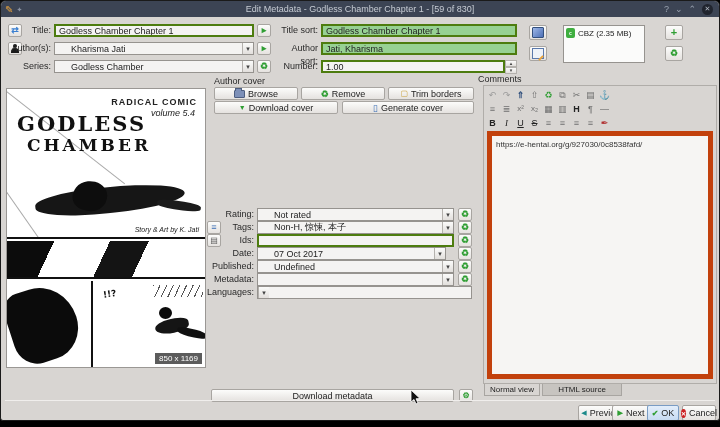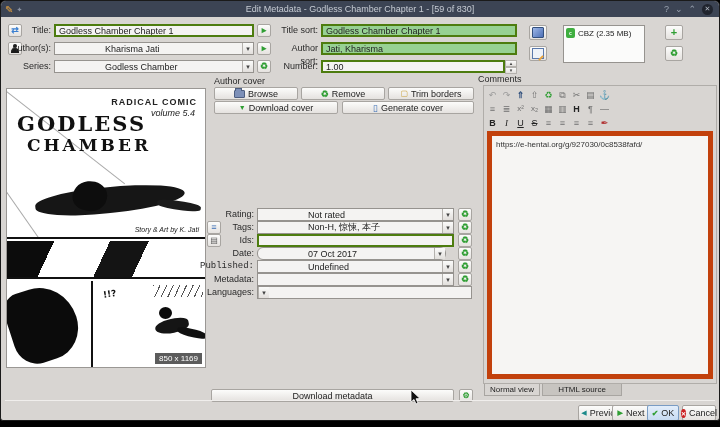--- a/index.html
+++ b/index.html
@@ -18,21 +18,21 @@
   .pin-ic { color:#8b93a2; font-size:7px; }
   .close-ic { width:11px; height:11px; border-radius:50%; background:#20242e; color:#aeb5c0;
               display:flex; align-items:center; justify-content:center; font-size:7px; }
   
   .lbl { position:absolute; font-size:9px; color:#2a2a2a; text-align:right; line-height:13px; }
   .field { position:absolute; height:13px; font-size:9px; color:#222; background:#f4f3f2;
            border:2px solid #4d7c0f; padding:0 3px; font-family:"Liberation Sans",sans-serif; }
   .field.green { background:#97d193; }
   .combo { position:absolute; height:13px; background:#f4f3f2; border:1px solid #96938f;
            display:flex; align-items:center; font-size:9px; color:#222; }
-  .combo .val { flex:1; padding:0 2px; white-space:nowrap; overflow:hidden;margin-left:48px; }
+  .combo .val { flex:1; padding:0 16px; white-space:nowrap; overflow:hidden; }
   .combo .arrow { width:11px; height:11px; background:linear-gradient(#fbfbfa,#e2dfdc);
                   border-left:1px solid #b4b1ad; color:#444; font-size:7px; display:flex;
                   align-items:center; justify-content:center; }
   .tool { position:absolute; width:14px; height:13px; background:linear-gradient(#fcfcfb,#e5e2df);
           border:1px solid #a8a5a1; border-radius:2px; display:flex; align-items:center;
           justify-content:center; font-size:9px; line-height:9px; }
   .btn { position:absolute; height:13px; background:linear-gradient(#fcfcfb,#e5e2df);
          border:1px solid #a8a5a1; border-radius:2px; display:flex; align-items:center;
          justify-content:center; gap:3px; font-size:9px; color:#222; }
   .green-g { color:#2f9e33; font-weight:bold; }
@@ -265,29 +265,29 @@
   <div class="tool" style="left:206px; top:233px;">
     <span style="color:#555; font-size:8px;">▤</span>
   </div>
   <div class="lbl" style="left:222px; top:233px; width:31px;">Ids:</div>
   <input class="field" style="left: 256px; top: 233px; width: 197px;" value="">
   <div class="tool" style="left:457px; top:233px;">
     <span class="green-g">♻</span>
   </div>
 
   <div class="lbl" style="left:180px; top:246px; width:73px;">Date:</div>
-  <div class="combo" style="left:256px; top:246px; width:189px;border-radius:6px;">
+  <div class="combo" style="left:256px; top:246px; width:189px;">
     <span class="val">07 Oct 2017</span>
     <span class="arrow">▾</span>
   </div>
   <div class="tool" style="left:457px; top:246px;">
     <span class="green-g">♻</span>
   </div>
 
-  <div class="lbl" style="left:180px; top:259px; width:73px;font-family:Liberation Mono, monospace;">Published:</div>
+  <div class="lbl" style="left:180px; top:259px; width:73px;">Published:</div>
   <div class="combo" style="left:256px; top:259px; width:197px;">
     <span class="val">Undefined</span>
     <span class="arrow">▾</span>
   </div>
   <div class="tool" style="left:457px; top:259px;">
     <span class="green-g">♻</span>
   </div>
 
   <div class="lbl" style="left:180px; top:272px; width:73px;">Metadata:</div>
   <div class="combo" style="left:256px; top:272px; width:197px;">

